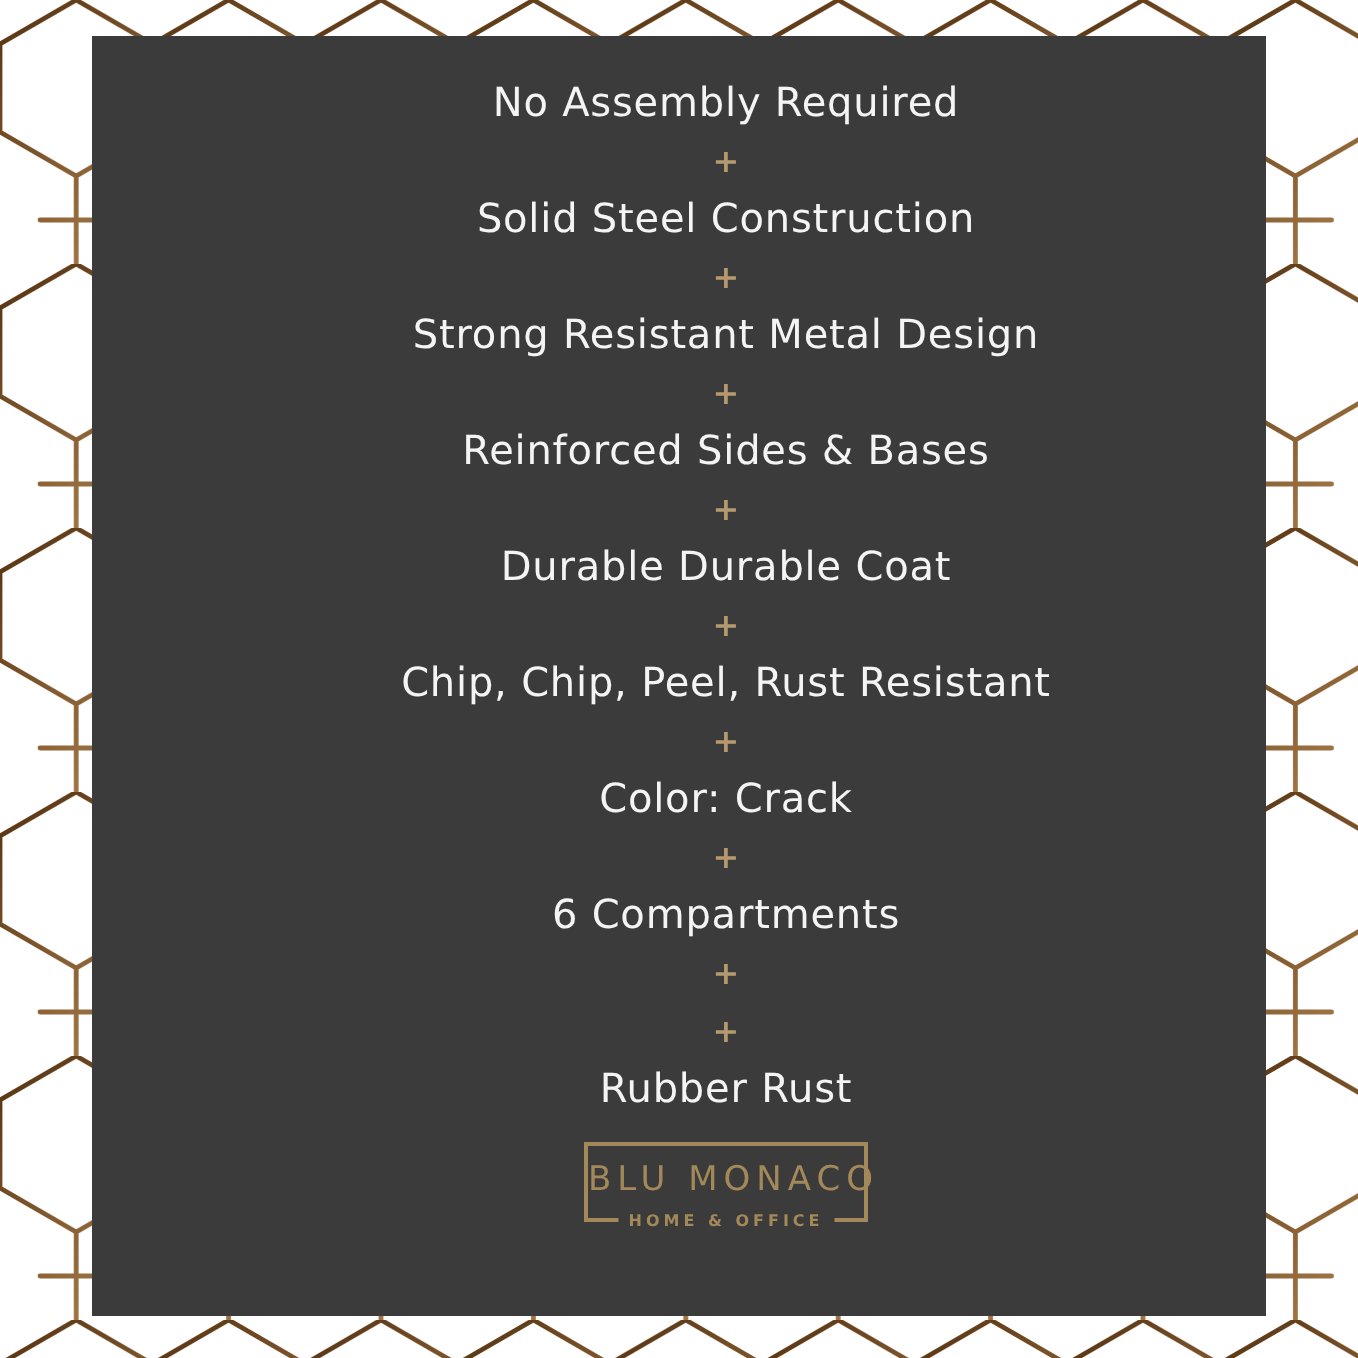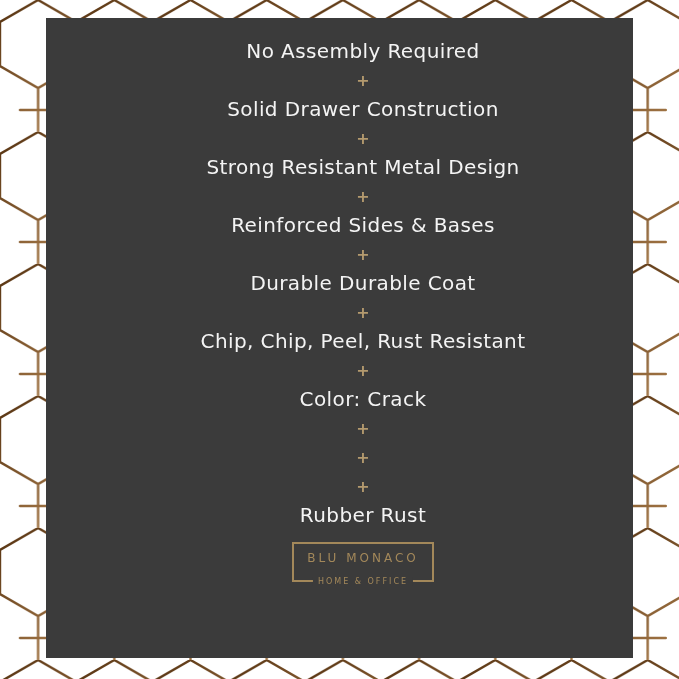--- a/index.html
+++ b/index.html
@@ -32,30 +32,30 @@
   }
   .logo-box{
     position:relative;
     margin:12px auto 0 auto;
     width:142px;height:40px;
     border:2px solid var(--logogold,#a3885a);
     box-sizing:border-box;
   }
   .logo-name{
     margin-top:7px;
-    font-size:12px;letter-spacing:3px;
+    font-size:17px;letter-spacing:3px;
     color:var(--logogold,#a3885a);
     white-space:nowrap;
   }
   .logo-sub{
     position:absolute;left:50%;bottom:-6px;
     transform:translateX(-50%);
     background:var(--panel,#3b3b3b);
     padding:0 5px;
-    font-size:8px;letter-spacing:2px;font-weight:normal;
+    font-size:8px;letter-spacing:2px;font-weight:bold;
     color:var(--logogold,#a3885a);
     white-space:nowrap;
   }
 </style>
 </head>
 <body>
 
 <div class="canvas">
 
   <svg class="pattern-svg" width="679" height="679" xmlns="http://www.w3.org/2000/svg">
@@ -72,32 +72,33 @@
         <path d="M38.1 0 L76.2 22 L76.2 66 L38.1 88 L0 66 L0 22 Z M38.1 88 L38.1 132 M20 110 L56.2 110" fill="none" stroke="url(#goldgrad)" stroke-width="2.4" stroke-linecap="round"></path>
       </pattern>
     </defs>
     <rect x="0" y="0" width="679" height="679" fill="url(#hexes)"></rect>
   </svg>
 
   <div class="panel">
     <div class="features">
         <div class="feature">No Assembly Required</div>
         <div class="plus">+</div>
-        <div class="feature">Solid Drawer Construction</div>
+        <div class="feature">Solid Steel Construction</div>
         <div class="plus">+</div>
         <div class="feature">Strong Resistant Metal Design</div>
         <div class="plus">+</div>
         <div class="feature">Reinforced Sides &amp; Bases</div>
         <div class="plus">+</div>
         <div class="feature">Durable Durable Coat</div>
         <div class="plus">+</div>
         <div class="feature">Chip, Chip, Peel, Rust Resistant</div>
         <div class="plus">+</div>
         <div class="feature">Color: Crack</div>
         <div class="plus">+</div>
+        <div class="feature">6 Compartments</div>
         <div class="plus">+</div>
         <div class="plus">+</div>
         <div class="feature">Rubber Rust</div>
       </div>
 
     <div class="logo-box">
       <div class="logo-name">BLU MONACO</div>
       <div class="logo-sub">HOME &amp; OFFICE</div>
     </div>
   </div>

